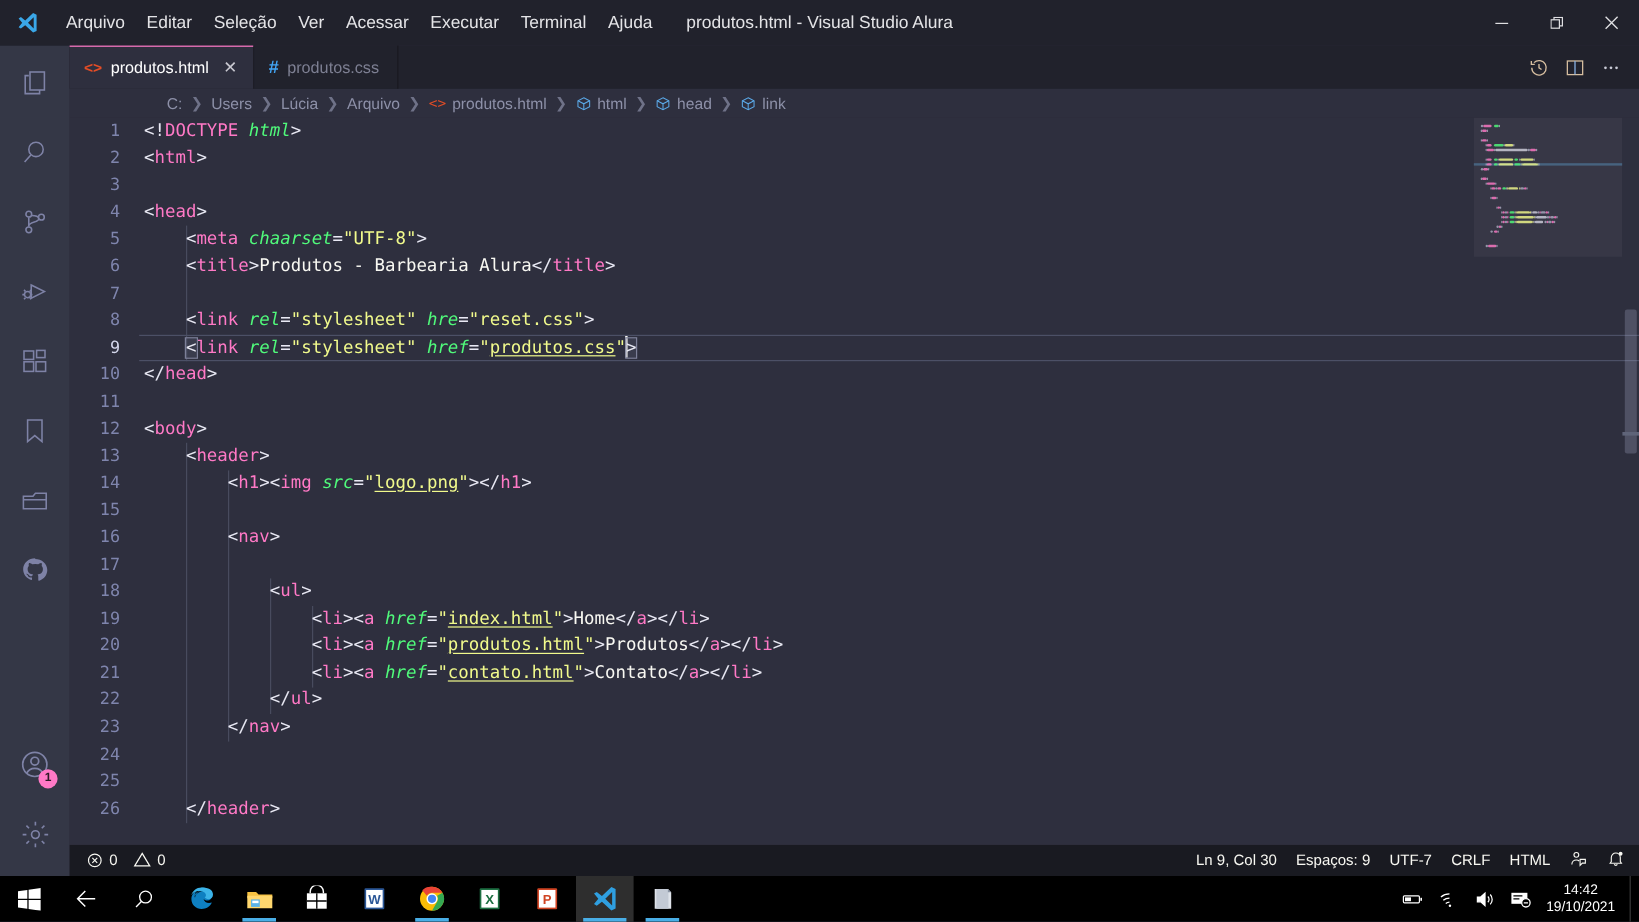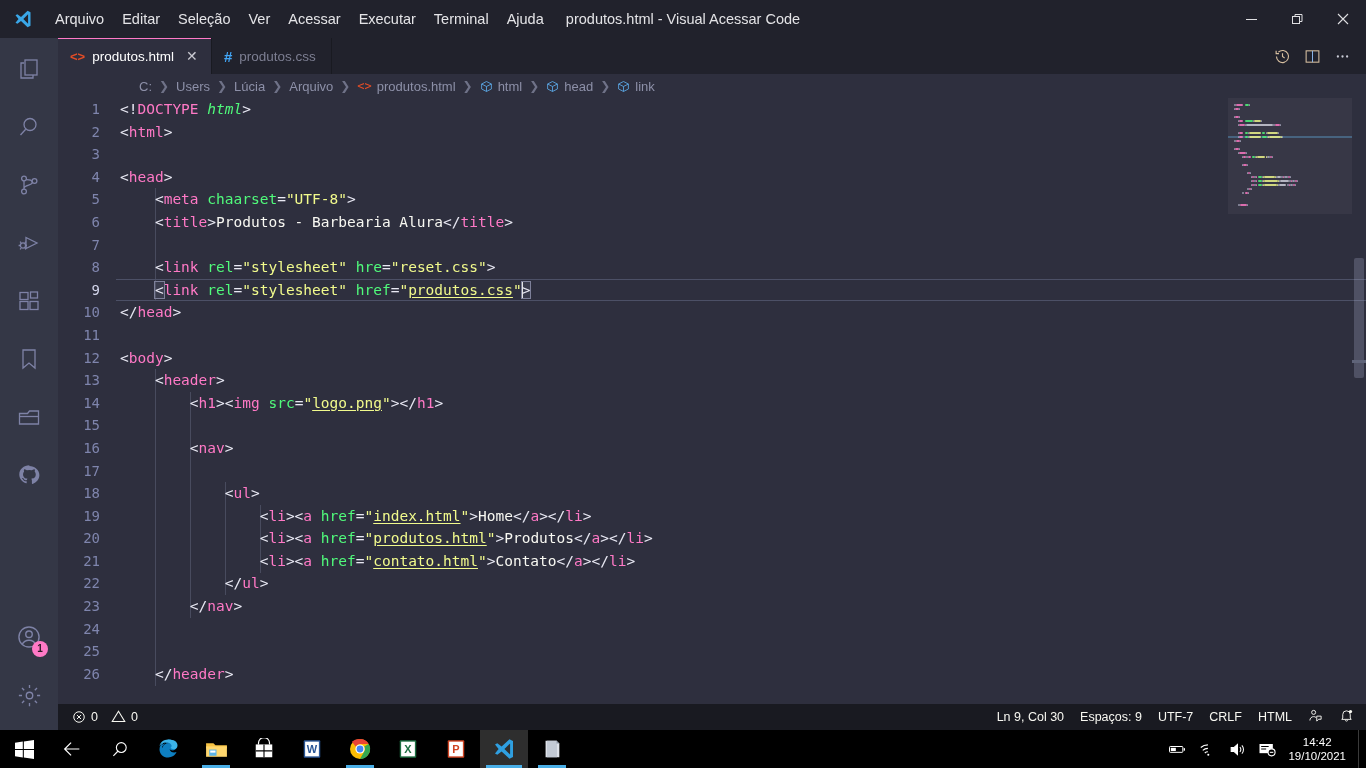--- a/index.html
+++ b/index.html
@@ -128,21 +128,21 @@
   .code-row.current .ln { color: #d4d7ec; }
   .code-row.current .code-text::before {
     content:""; position:absolute; left:0; right:0; top:0; bottom:0;
     border-top:1px solid #4c5066; border-bottom:1px solid #4c5066; pointer-events:none;
   }
   .code-text { position: relative; flex: 1 1 auto; padding-left: 4px; color: #f8f8f2; }
 
   
   .t-punc   { color: #e9e9f4; }
   .t-tag    { color: #ff79c6; }
-  .t-attr   { color: #50fa7b; }
+  .t-attr   { color: #50fa7b; font-style: italic; }
   .t-str    { color: #f1fa8c; }
   .t-txt    { color: #f8f8f2; }
   .t-doc    { color: #ff79c6; }
   .t-docval { color: #50fa7b; font-style: italic; }
   .t-eq     { color: #e9e9f4; }
   .t-link   { color: #f1fa8c; text-decoration: underline; text-underline-offset: 2px; }
   .bracket-match {
     outline: 1px solid #7d8099; background: rgba(125,128,153,0.16);
   }
   .cursor {
@@ -232,21 +232,21 @@
     <div class="menu-list">
       <div class="menu-item">Arquivo</div>
       <div class="menu-item">Editar</div>
       <div class="menu-item">Seleção</div>
       <div class="menu-item">Ver</div>
       <div class="menu-item">Acessar</div>
       <div class="menu-item">Executar</div>
       <div class="menu-item">Terminal</div>
       <div class="menu-item">Ajuda</div>
     </div>
-    <div id="window-title">produtos.html - Visual Acessar Code</div>
+    <div id="window-title">produtos.html - Visual Studio Alura</div>
     <div id="window-controls">
       <div class="win-ctl">
         <svg width="11" height="11" viewBox="0 0 11 11">
             <rect x="0" y="5" width="11" height="1" fill="currentColor"></rect>
           </svg>
       </div>
       <div class="win-ctl">
         <svg width="11" height="11" viewBox="0 0 11 11" fill="none" stroke="currentColor" stroke-width="1">
           <rect x="0.5" y="2.5" width="7" height="7"></rect>
             <path d="M3 2.5V0.5h7v7H8"></path>

